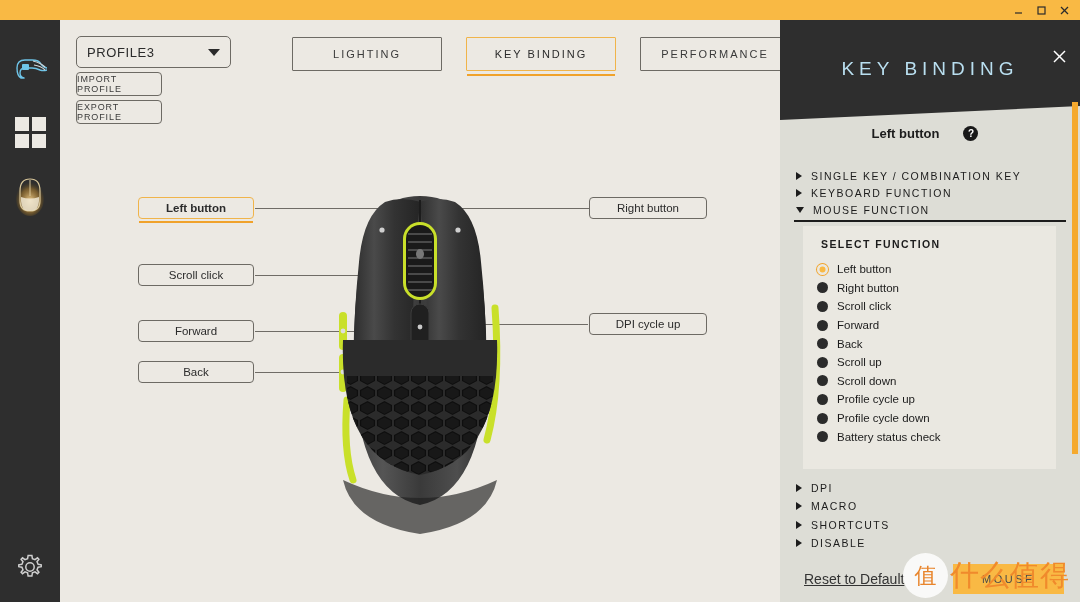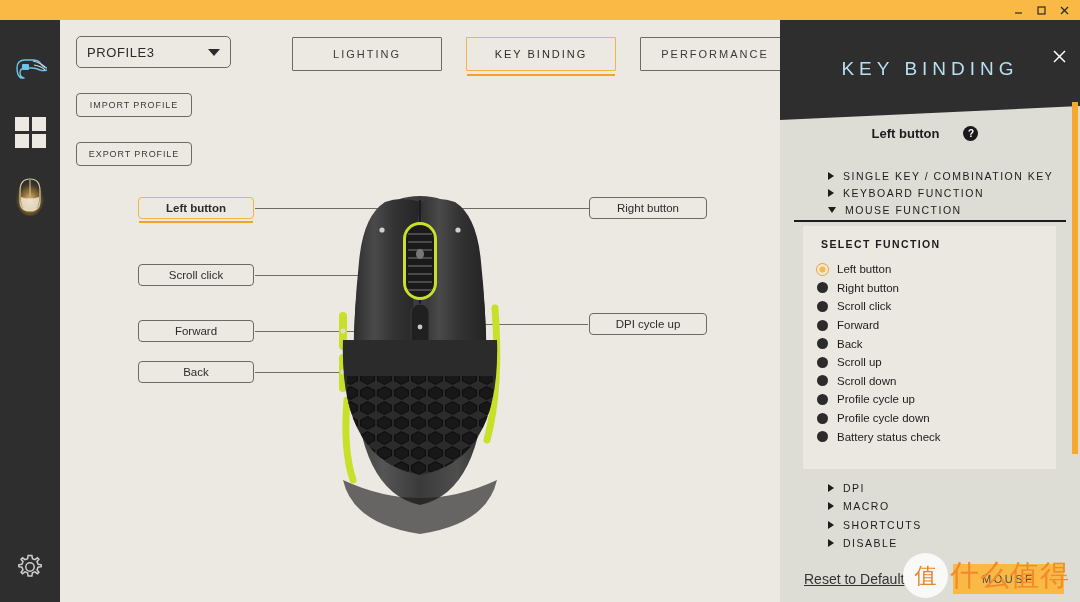--- a/index.html
+++ b/index.html
@@ -46,21 +46,21 @@
   
   .profile-col { position:absolute; left:16px; top:16px; width:155px; }
   .profile-select {
     width:155px; height:32px; border:1px solid #6d6a64; border-radius:5px;
     background:#ece9e3; display:flex; align-items:center; padding:0 10px;
     font-size:13px; color:#2b2b2b; letter-spacing:.6px; justify-content:space-between;
   }
   .caret { width:0;height:0;border-left:6px solid transparent;border-right:6px solid transparent;
            border-top:7px solid #2b2b2b; }
   .profile-btn {
-    width:116px; height:24px; margin-top:25px; border:1px solid #6d6a64; border-radius:4px;
+    width:86px; height:24px; margin-top:4px; border:1px solid #6d6a64; border-radius:4px;
     background:#ece9e3; display:flex; align-items:center; justify-content:center;
     font-size:9px; letter-spacing:.9px; color:#3a3a3a;
   }
 
   .help-dot {
     width:15px;height:15px;border-radius:50%;background:#191919;color:#fff;
     display:inline-flex;align-items:center;justify-content:center;
     font-size:10px;font-weight:bold;line-height:1;
   }
   .help-top { position:absolute; left:253px; top:35px; }
@@ -113,21 +113,21 @@
 
   .binding-target {
     position:absolute; left:0; top:106px; width:290px; text-align:center;
     font-size:13px; font-weight:bold; color:#1c1c1c;
     display:flex; align-items:center; justify-content:center; gap:24px;
   }
 
   .acc-list { position:absolute; left:16px; top:147px; width:268px; }
   .acc-row {
     display:flex; align-items:center; gap:9px; height:17px;
-    font-size:10.5px; letter-spacing:1.5px; color:#1c1c1c;margin-left:32px;
+    font-size:10.5px; letter-spacing:1.5px; color:#1c1c1c;
   }
   .tri-r { width:0;height:0;border-top:4.5px solid transparent;border-bottom:4.5px solid transparent;
            border-left:6px solid #1c1c1c; }
   .tri-d { width:0;height:0;border-left:4.5px solid transparent;border-right:4.5px solid transparent;
            border-top:6px solid #1c1c1c; }
 
   .sep { position:absolute; left:14px; top:200px; width:272px; height:2px; background:#1c1c1c; }
 
   .fn-box {
     position:absolute; left:23px; top:206px; width:253px; height:243px;

